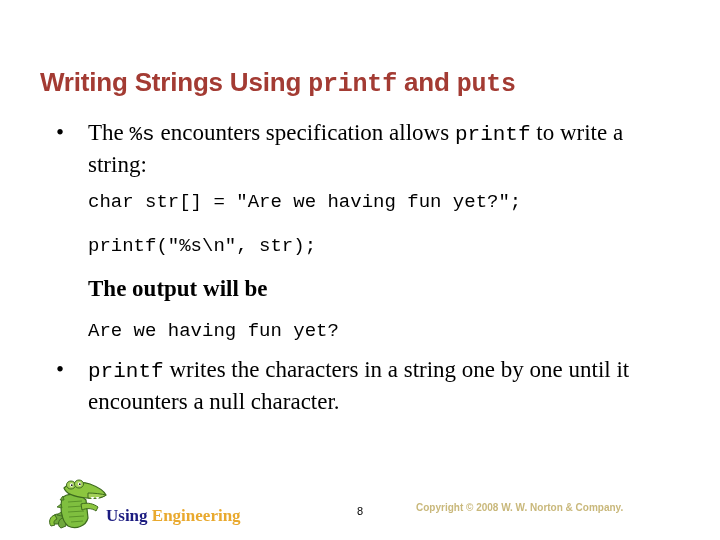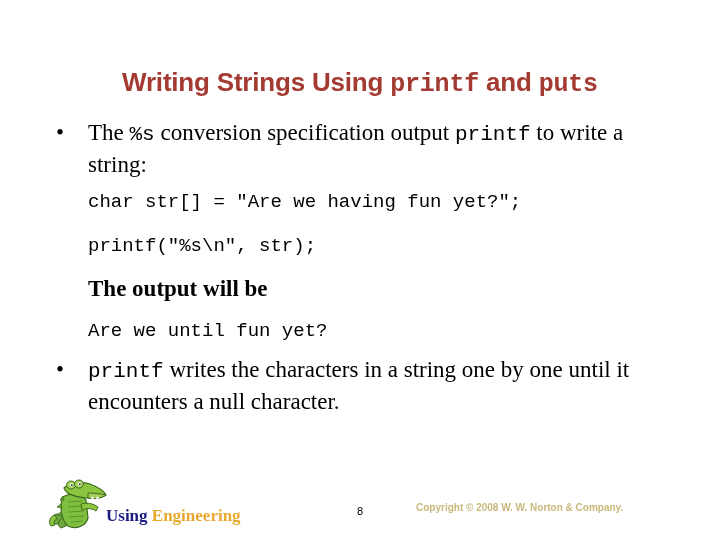--- a/index.html
+++ b/index.html
@@ -23,21 +23,21 @@
     height: 540px;
     background: #ffffff;
   }
 
   
   .title {
     position: absolute;
     left: 40px;
     top: 66px;
     width: 640px;
-    text-align: center;
+    text-align: left;
     font-family: "Liberation Sans", sans-serif;
     font-size: 26px;
     font-weight: bold;
     line-height: 32px;
     color: #A33B33;
     white-space: nowrap;
     letter-spacing: -0.2px;
   }
   .title .mono {
     font-family: "Liberation Mono", monospace;
@@ -160,38 +160,38 @@
 
 <div class="slide">
 
   <div class="title">
     <span>Writing Strings Using </span><span class="mono">printf</span><span> and </span><span class="mono">puts</span>
   </div>
 
   <div class="body-area">
 
     <div class="bullet-row">
-      <span class="bullet-dot">•</span><span>The </span><span class="mono">%s</span><span> conversion specification output </span><span class="mono">printf</span><span> to write a string:</span>
+      <span class="bullet-dot">•</span><span>The </span><span class="mono">%s</span><span> encounters specification allows </span><span class="mono">printf</span><span> to write a string:</span>
     </div>
 
     <div class="sp-after-b1"></div>
 
     <div class="code-line">char str[] = "Are we having fun yet?";</div>
 
     <div class="sp-after-c1"></div>
 
     <div class="code-line">printf("%s\n", str);</div>
 
     <div class="sp-after-c2"></div>
 
     <div class="plain-line">The output will be</div>
 
     <div class="sp-after-out"></div>
 
-    <div class="code-line">Are we until fun yet?</div>
+    <div class="code-line">Are we having fun yet?</div>
 
     <div class="sp-after-res"></div>
 
     <div class="bullet-row">
       <span class="bullet-dot">•</span><span class="mono">printf</span><span> writes the characters in a string one by one until it encounters a null character.</span>
     </div>
 
   </div>
 
   <div class="footer">

